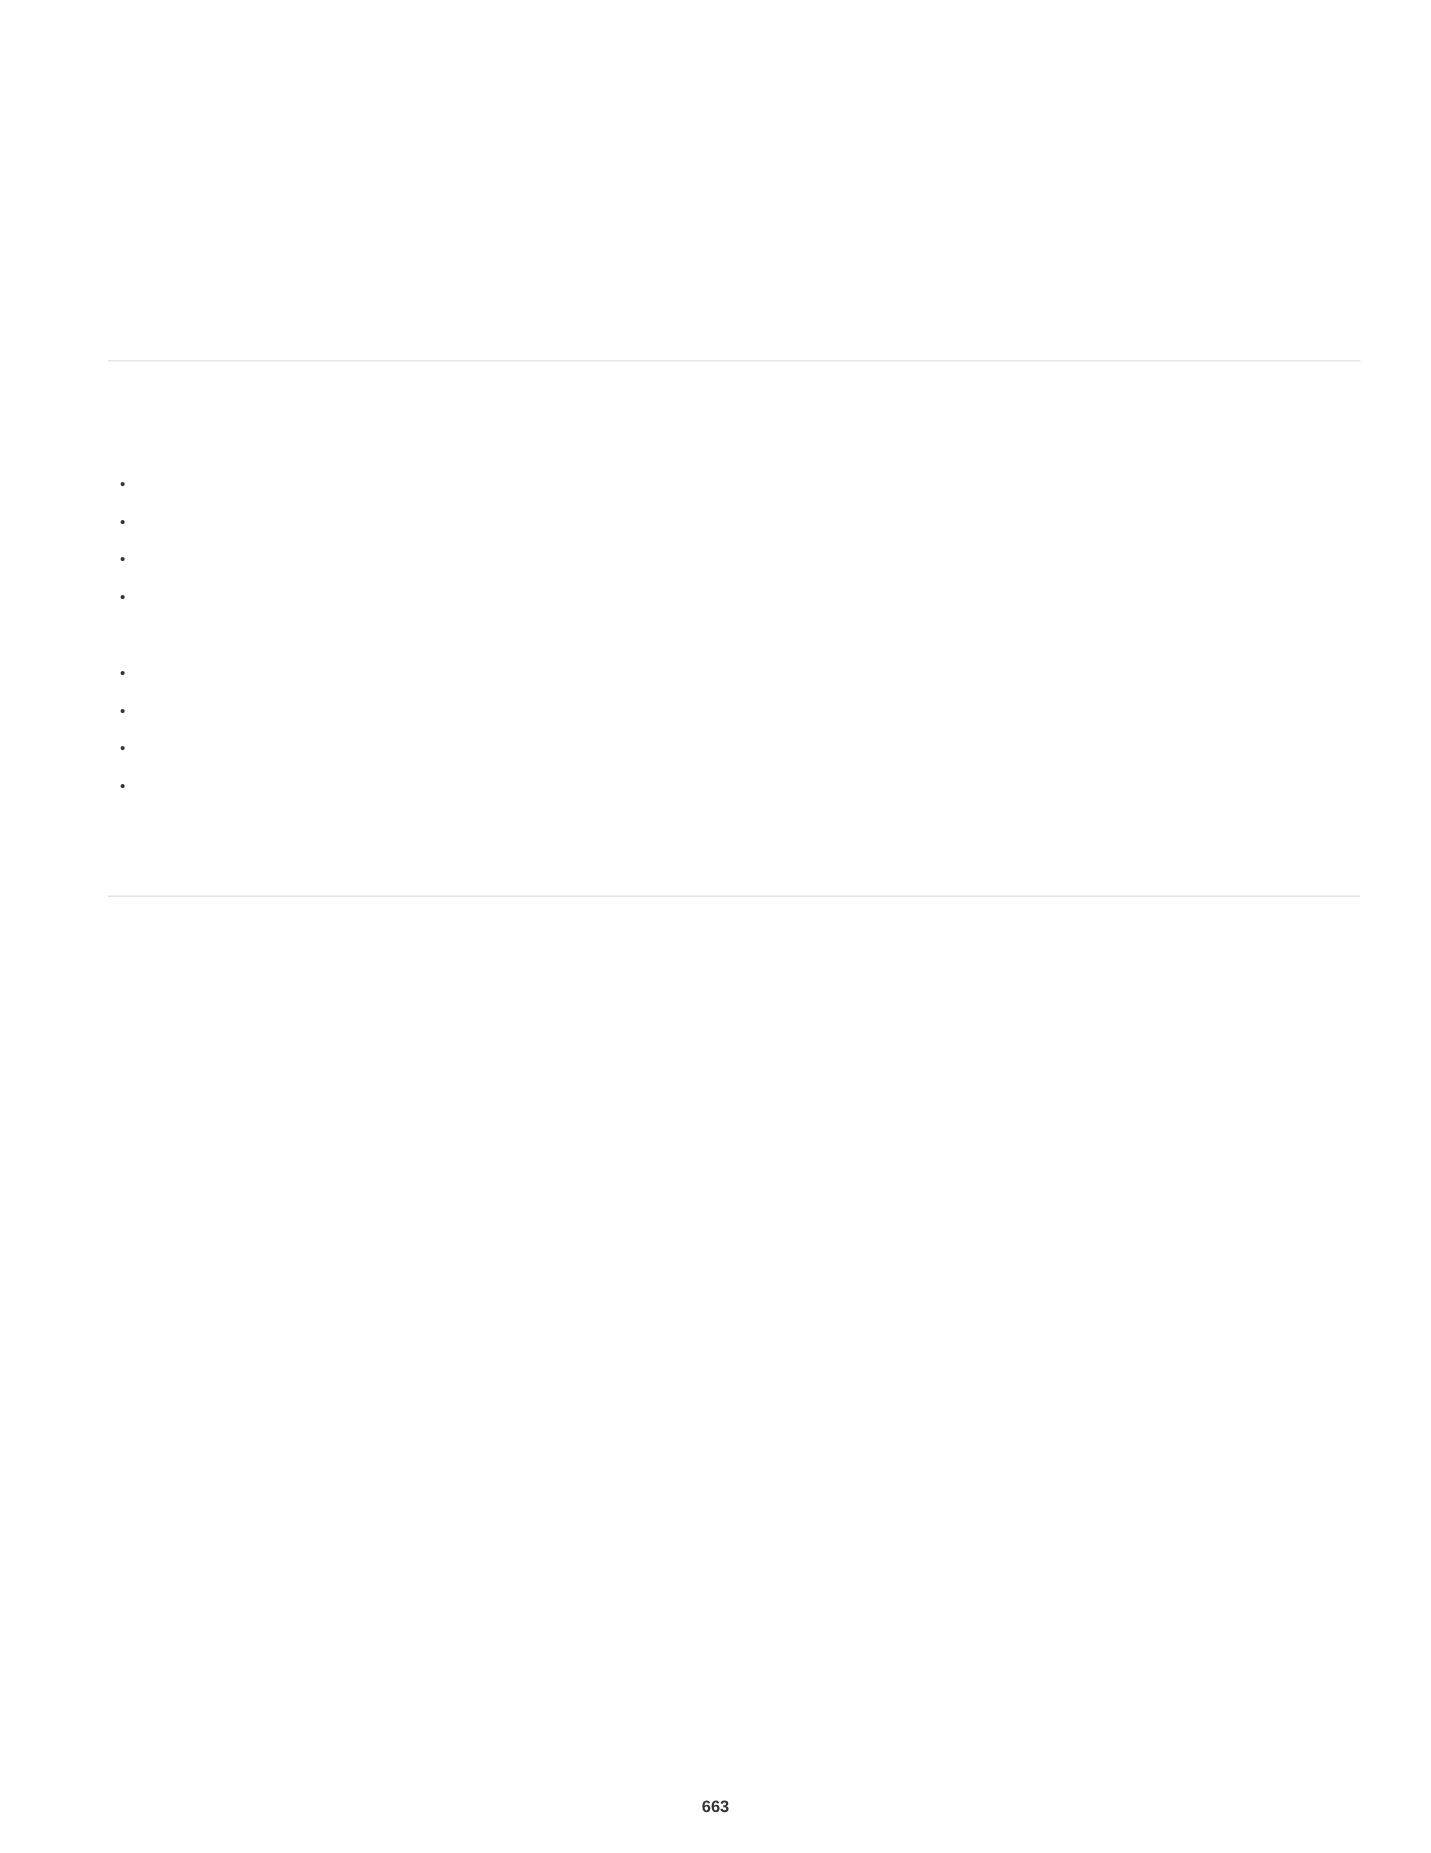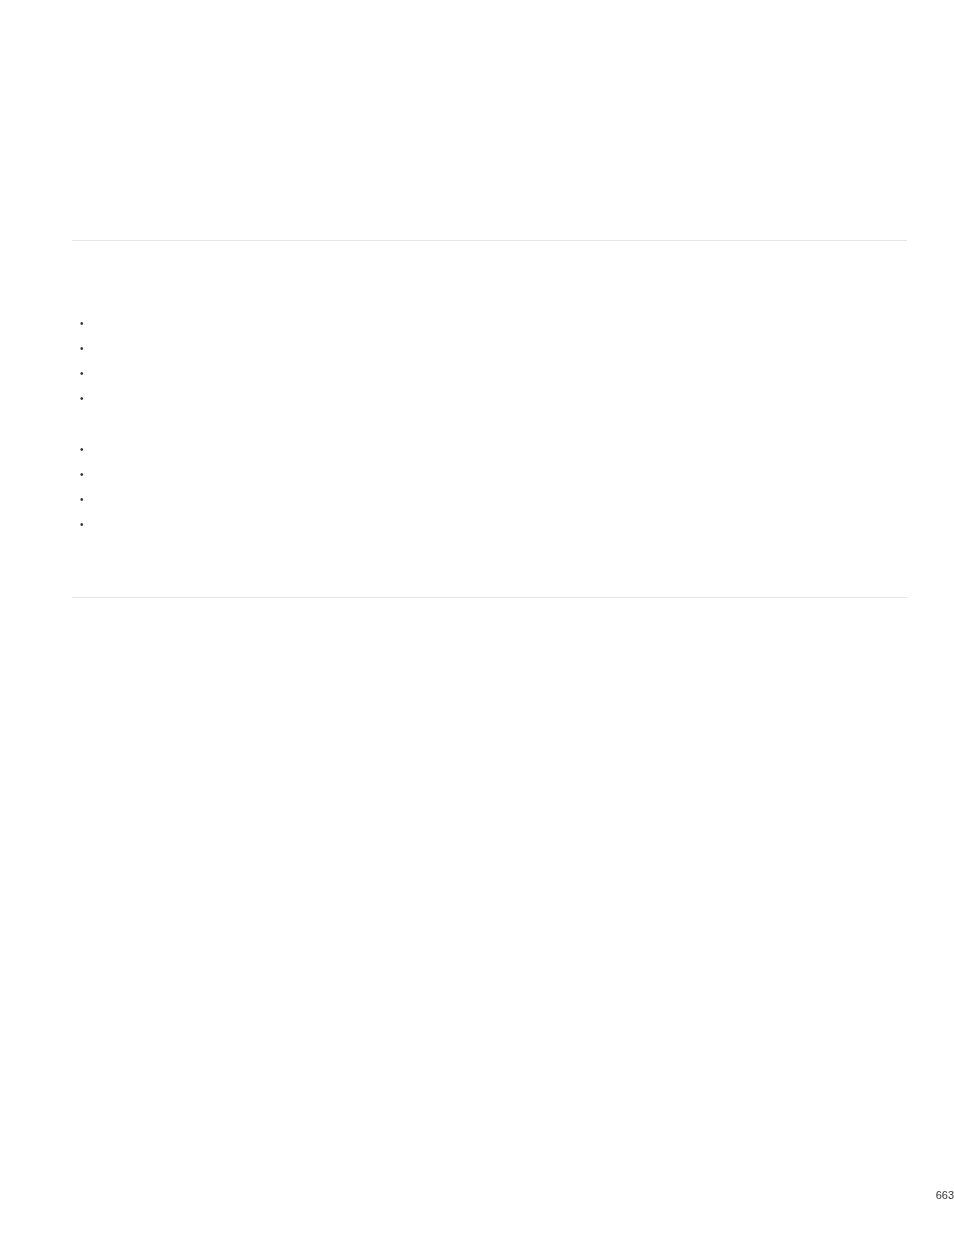--- a/index.html
+++ b/index.html
@@ -47,26 +47,27 @@
       left: 0;
       top: 0;
       font-size: 10px;
       color: #333;
     }
     .list-gap {
       height: 26px;
     }
     .page-number {
       position: absolute;
-      bottom: 34px;
+      bottom: 24px;
       left: 0;
       right: 0;
-      text-align: right;
+      text-align: center;
       font-size: 11px;
       color: #333;
+      font-weight: bold;
     }
   </style>
 </head>
 <body>
 
 <div class="content">
   <hr class="divider">
   <div class="section">
     <ul class="bullet-list">
       <li></li>

